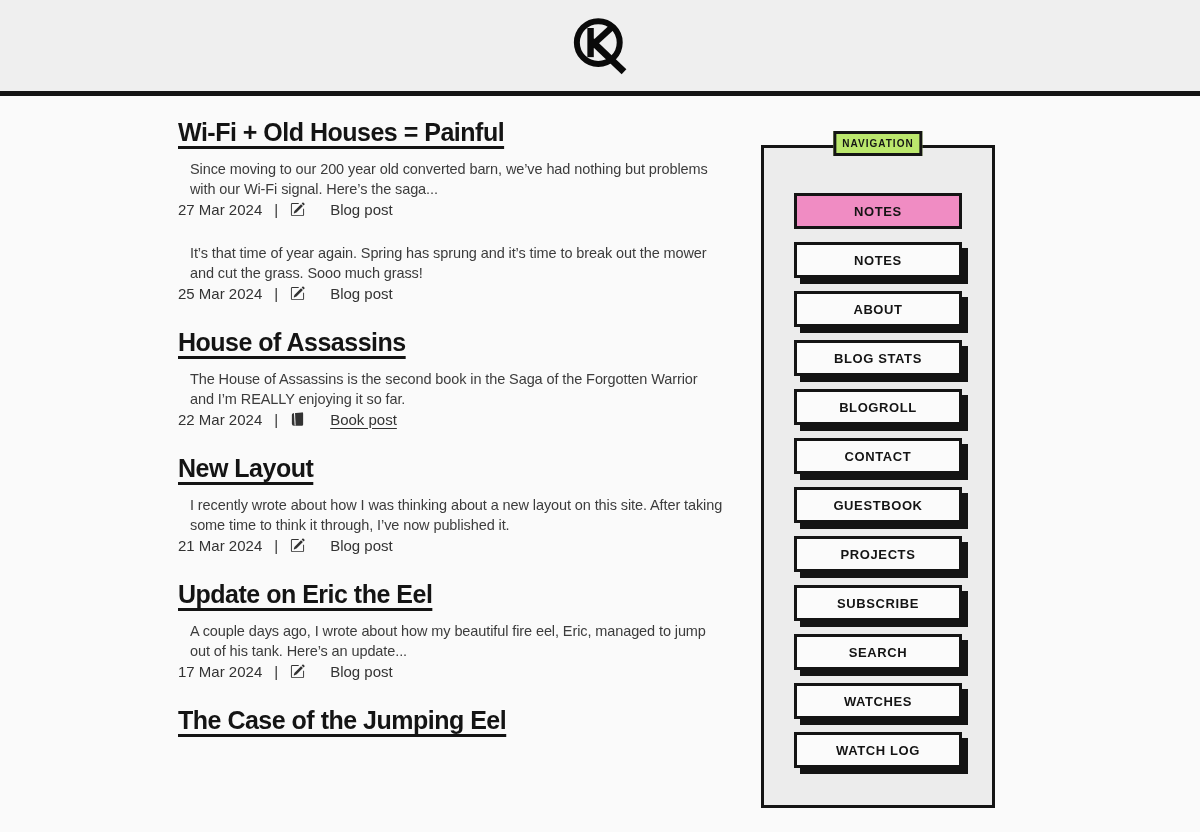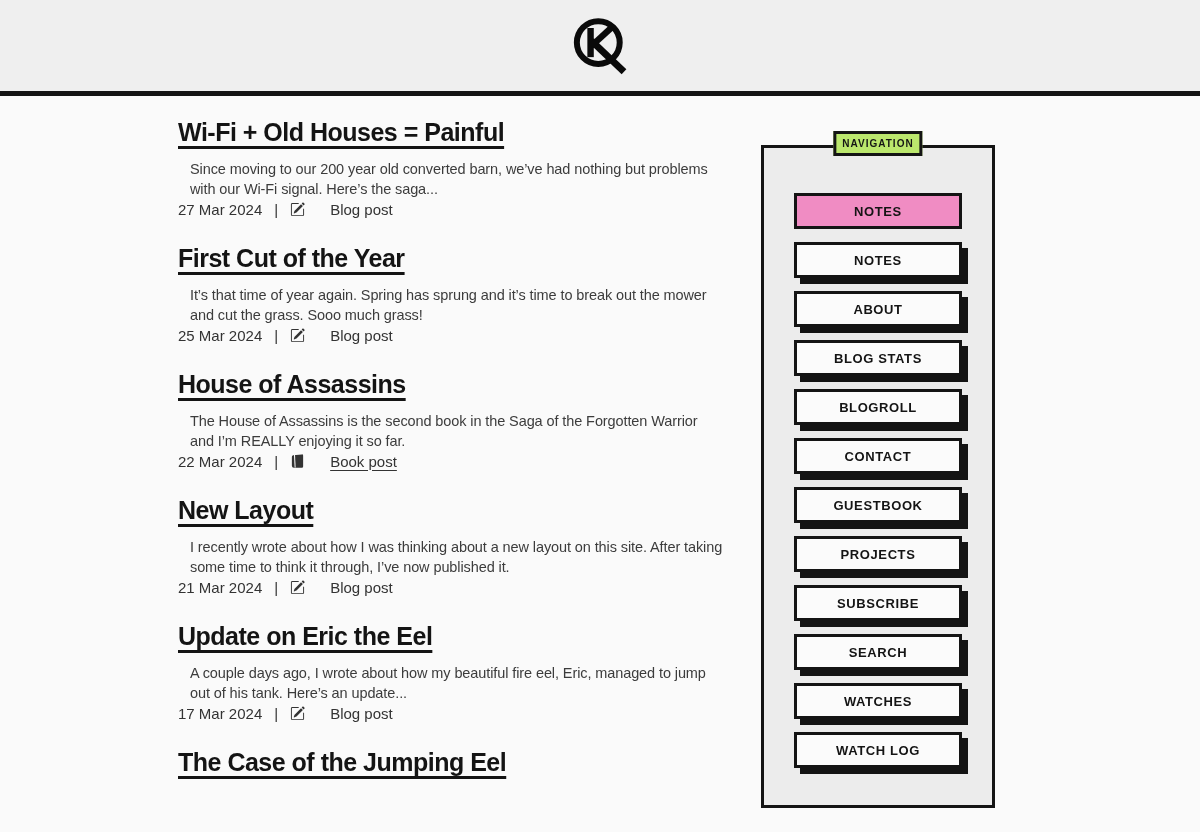--- a/index.html
+++ b/index.html
@@ -111,21 +111,20 @@
                 <path d="M15.502 1.94a.5.5 0 0 1 0 .706L14.459 3.69l-2-2L13.502.646a.5.5 0 0 1 .707 0l1.293 1.293zm-1.75 2.456-2-2L4.939 9.21a.5.5 0 0 0-.121.196l-.805 2.414a.25.25 0 0 0 .316.316l2.414-.805a.5.5 0 0 0 .196-.12l6.813-6.814z"></path>
                 <path fill-rule="evenodd" d="M1 13.5A1.5 1.5 0 0 0 2.5 15h11a1.5 1.5 0 0 0 1.5-1.5v-6a.5.5 0 0 0-1 0v6a.5.5 0 0 1-.5.5h-11a.5.5 0 0 1-.5-.5v-11a.5.5 0 0 1 .5-.5H9a.5.5 0 0 0 0-1H2.5A1.5 1.5 0 0 0 1 2.5v11z"></path>
               </svg>
             </span>
           <span class="type-label">Blog post</span>
         </a>
       </div>
     </article>
 
     <article class="post">
-      <h2 class="post-title"><a href="#">First Cut of the Year</a></h2>
       <p class="post-excerpt">It’s that time of year again. Spring has sprung and it’s time to break out the mower and cut the grass. Sooo much grass!</p>
       <div class="post-meta">
         <span class="post-date">25 Mar 2024</span>
         <span class="meta-sep">|</span>
         <a class="meta-type" href="#">
           <span class="meta-icon">
               <svg viewBox="0 0 16 16" fill="#333333">
                 <path d="M15.502 1.94a.5.5 0 0 1 0 .706L14.459 3.69l-2-2L13.502.646a.5.5 0 0 1 .707 0l1.293 1.293zm-1.75 2.456-2-2L4.939 9.21a.5.5 0 0 0-.121.196l-.805 2.414a.25.25 0 0 0 .316.316l2.414-.805a.5.5 0 0 0 .196-.12l6.813-6.814z"></path>
                 <path fill-rule="evenodd" d="M1 13.5A1.5 1.5 0 0 0 2.5 15h11a1.5 1.5 0 0 0 1.5-1.5v-6a.5.5 0 0 0-1 0v6a.5.5 0 0 1-.5.5h-11a.5.5 0 0 1-.5-.5v-11a.5.5 0 0 1 .5-.5H9a.5.5 0 0 0 0-1H2.5A1.5 1.5 0 0 0 1 2.5v11z"></path>
               </svg>

